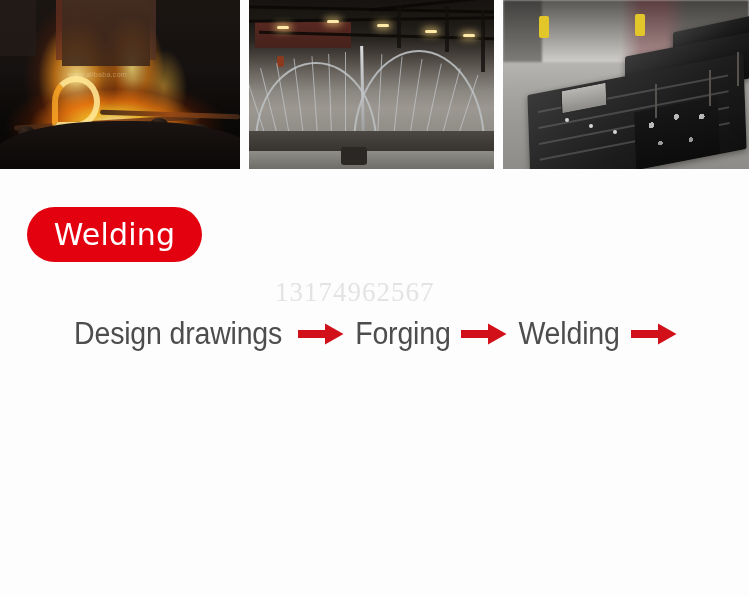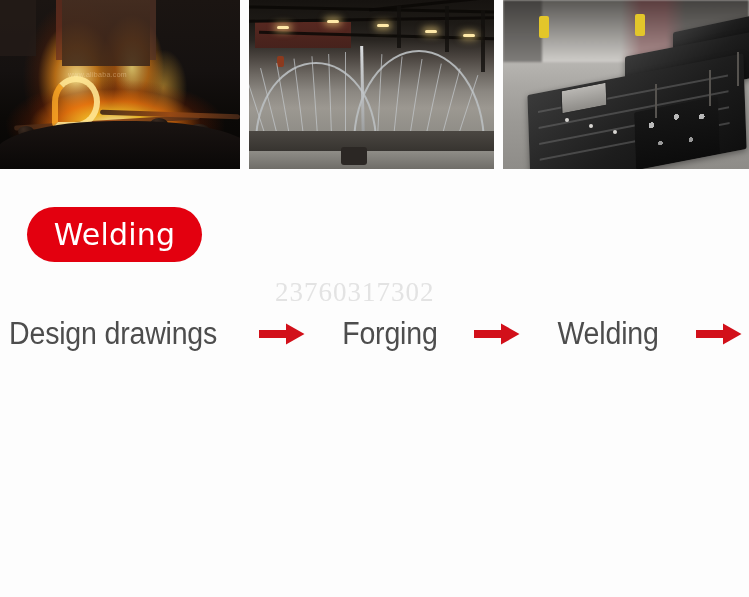--- a/index.html
+++ b/index.html
@@ -249,21 +249,21 @@
   
   .flow {
     position: absolute;
     left: 0;
     top: 306px;
     width: 749px;
   }
   .flow-line {
     display: flex;
     align-items: center;
-    justify-content: space-between;
+    justify-content: center;
     height: 56px;
     white-space: nowrap;
   }
   .step {
     color: #4d4d4d;
     font-size: 31px;
     font-weight: 400;
     font-family: "Liberation Sans", sans-serif;
     transform: scaleX(0.92);
     transform-origin: center;
@@ -367,21 +367,21 @@
         <div class="trestle" style="left:206px;top:70px;height:36px;"></div>
         <div class="trestle" style="left:234px;top:52px;height:34px;"></div>
       </div>
     </div>
   </div>
 
   <div class="badge">
     <span class="badge-label">Welding</span>
   </div>
 
-  <div class="watermark">23760317302</div>
+  <div class="watermark">13174962567</div>
 
   <div class="flow" id="flow">
       <div class="flow-line">
         <span class="step" style="color: rgb(77, 77, 77);">Design drawings</span>
         <span class="arrow">
           <svg width="46" height="22" viewBox="0 0 46 22" aria-hidden="true">
             <path d="M0 7 H27 V0.5 L45.5 11 L27 21.5 V15 H0 Z" fill="#d2101a"></path>
           </svg>
         </span>
         <span class="step" style="color: rgb(77, 77, 77);">Forging</span>

